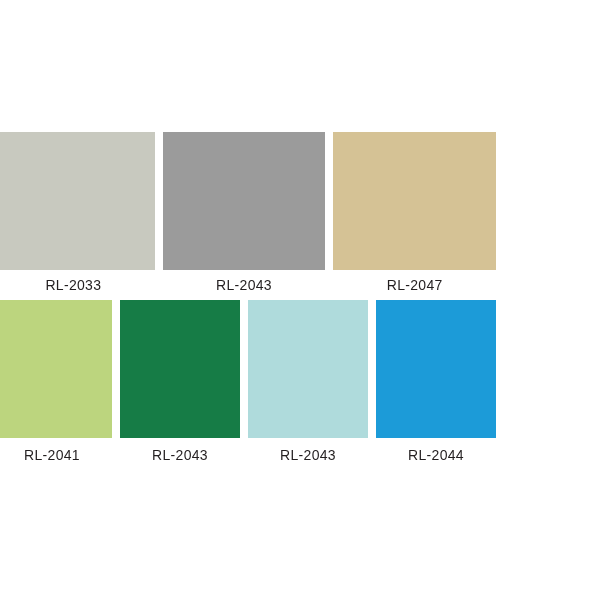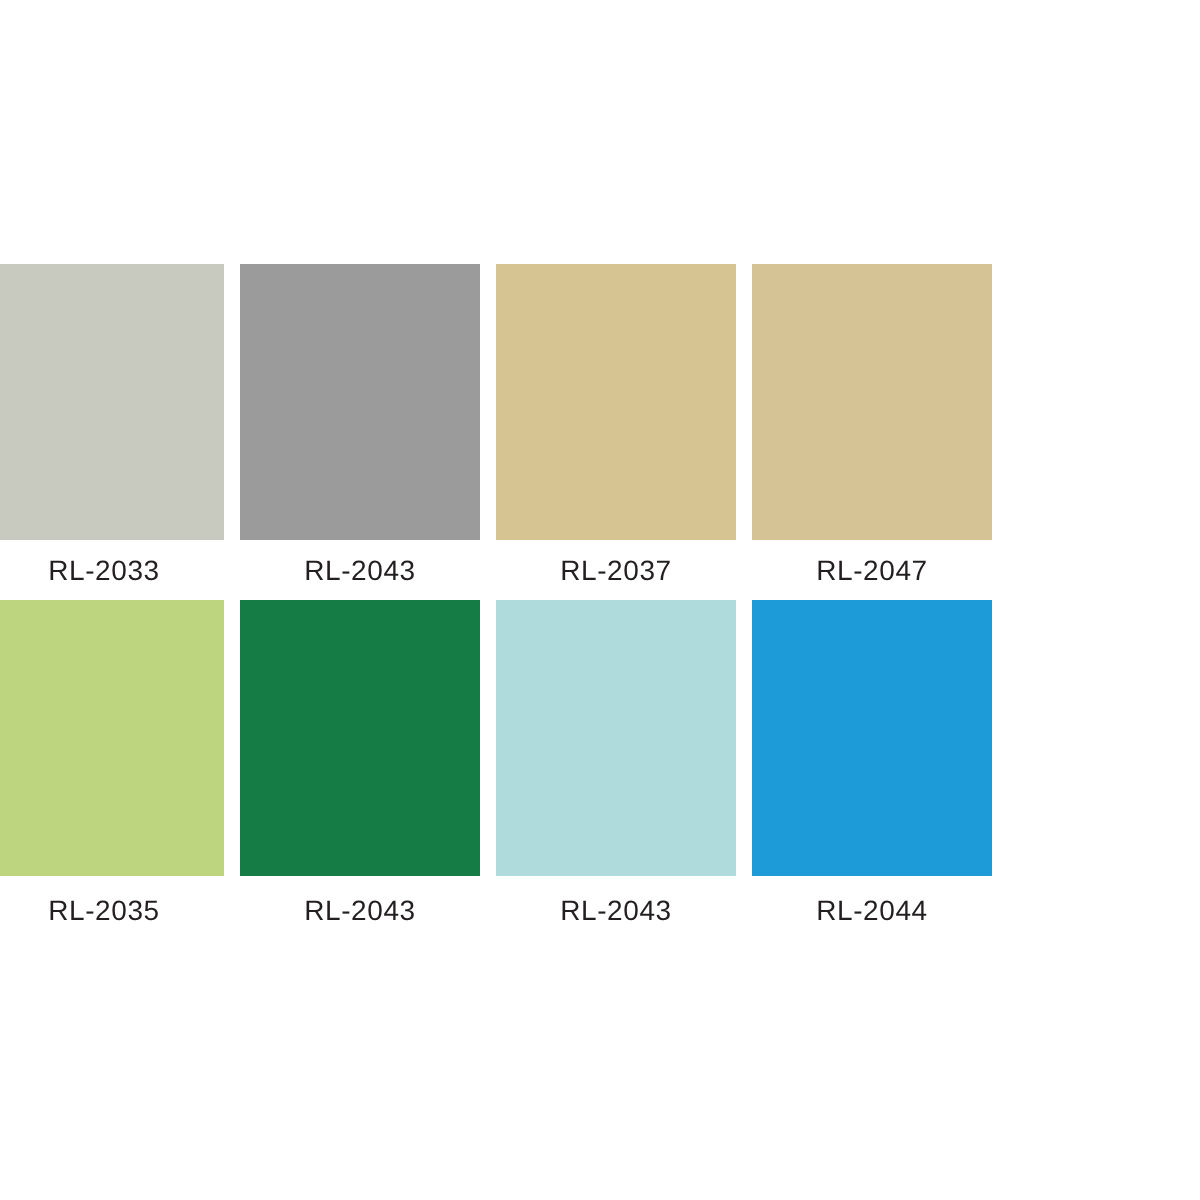--- a/index.html
+++ b/index.html
@@ -90,42 +90,36 @@
         </div>
       </div>
 
       <div class="swatch-cell">
         <div class="swatch-chip" style="background-color: rgb(155, 155, 155);"></div>
         <div class="swatch-label-band">
           <span class="swatch-label" style="color: rgb(35, 31, 32);">RL-2043</span>
         </div>
       </div>
 
-      <div class="swatch-cell">
-        <div class="swatch-chip" style="background-color: rgb(215, 196, 147);"></div>
-        <div class="swatch-label-band">
-          <span class="swatch-label" style="color: rgb(35, 31, 32);">RL-2037</span>
-        </div>
-      </div>
 
       <div class="swatch-cell">
         <div class="swatch-chip" style="background-color: rgb(213, 194, 149);"></div>
         <div class="swatch-label-band">
           <span class="swatch-label" style="color: rgb(35, 31, 32);">RL-2047</span>
         </div>
       </div>
 
     </div>
 
     <div class="swatch-row row-bottom">
 
       <div class="swatch-cell">
         <div class="swatch-chip" style="background-color: rgb(188, 213, 126);"></div>
         <div class="swatch-label-band">
-          <span class="swatch-label" style="color: rgb(35, 31, 32);">RL-2035</span>
+          <span class="swatch-label" style="color: rgb(35, 31, 32);">RL-2041</span>
         </div>
       </div>
 
       <div class="swatch-cell">
         <div class="swatch-chip" style="background-color: rgb(22, 124, 70);"></div>
         <div class="swatch-label-band">
           <span class="swatch-label" style="color: rgb(35, 31, 32);">RL-2043</span>
         </div>
       </div>
 

